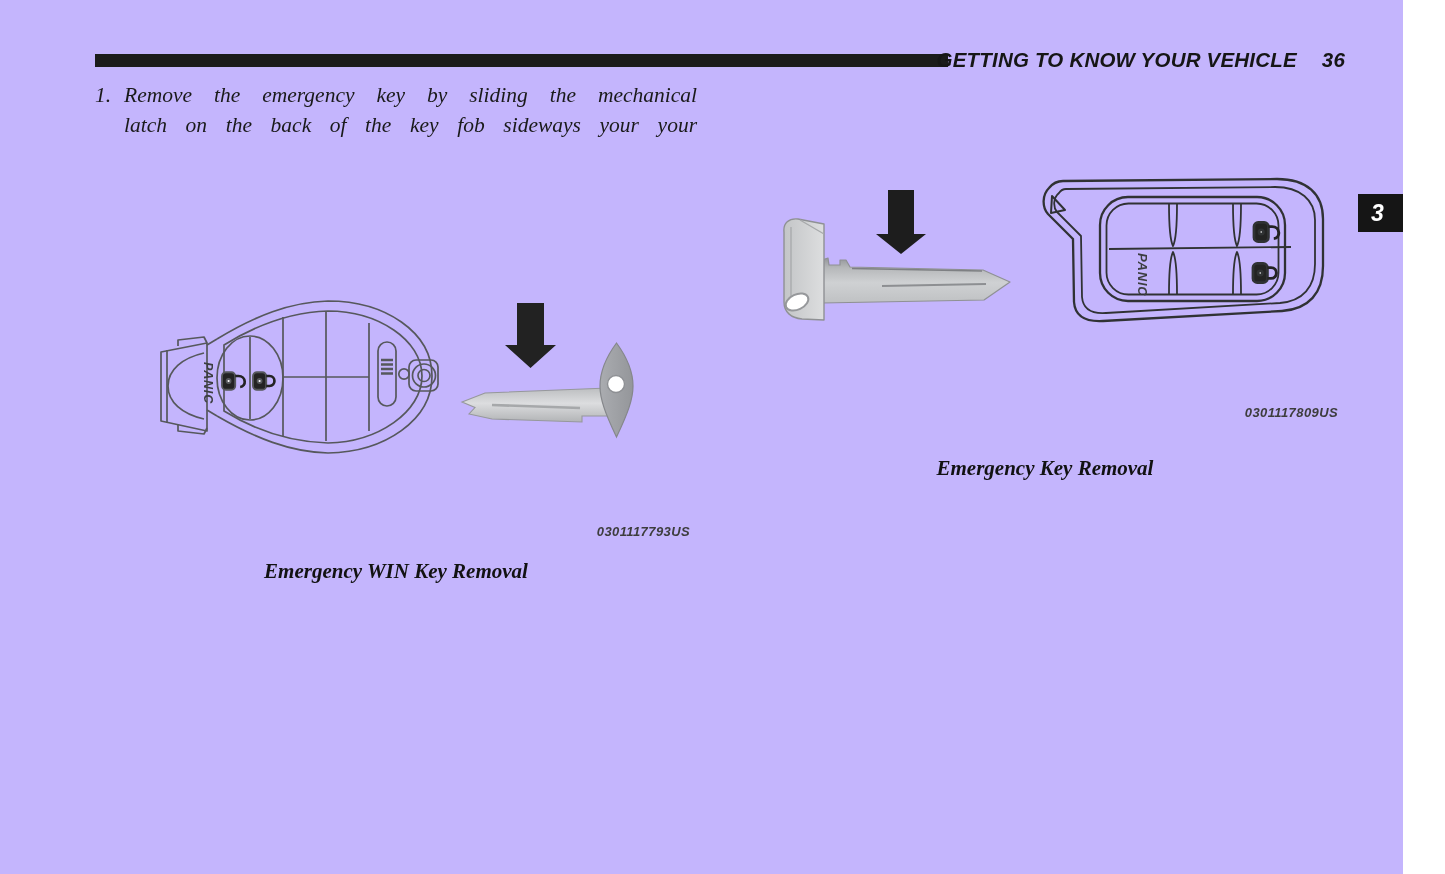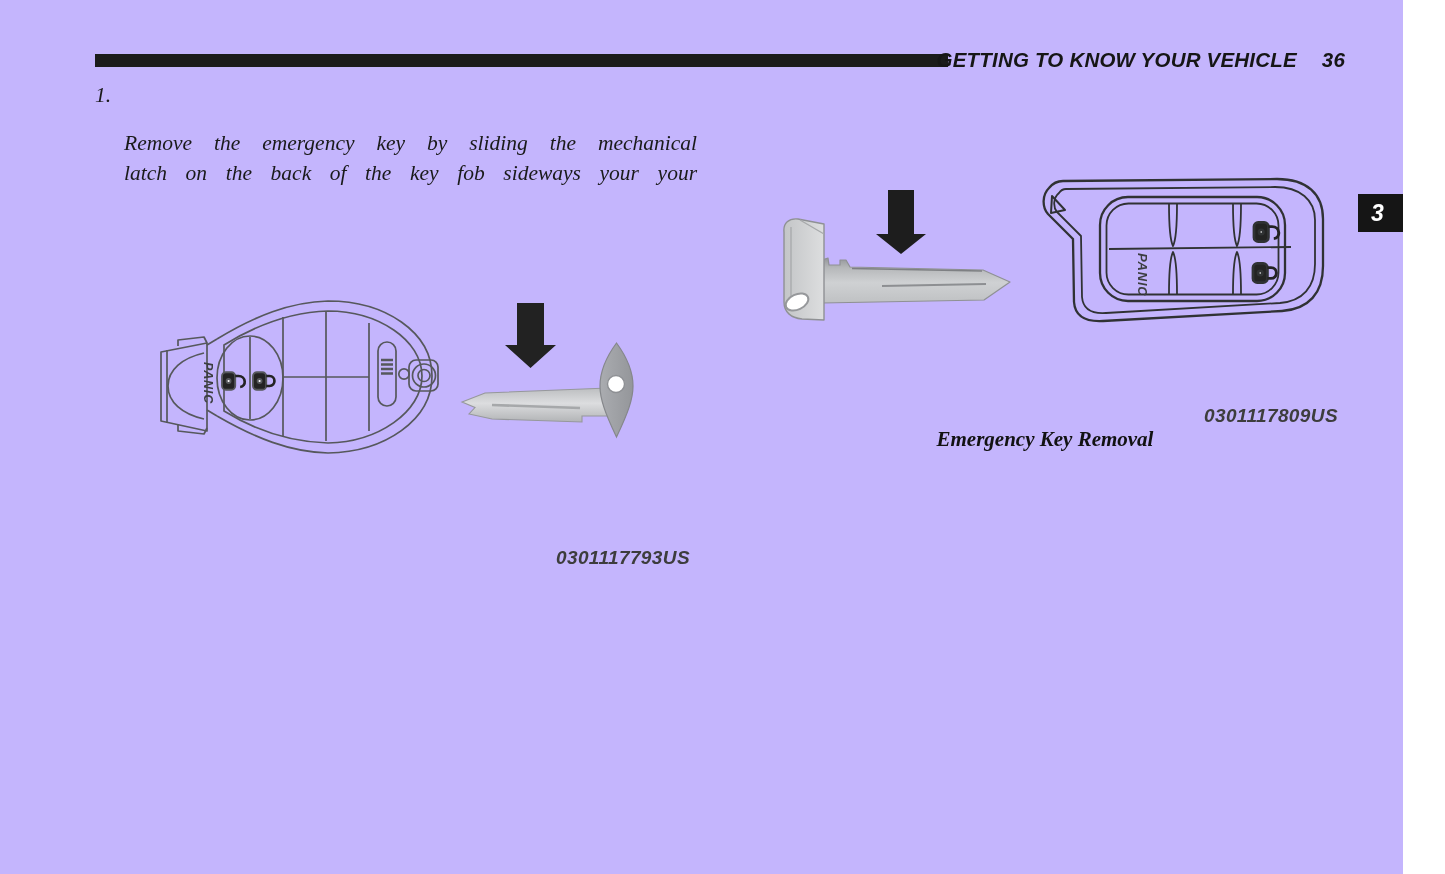--- a/index.html
+++ b/index.html
@@ -21,39 +21,39 @@
     background:#151515; color:#ffffff; display:flex; align-items:center;
     padding-left:13px; box-sizing:border-box;
     font-family:"Liberation Sans", sans-serif; font-weight:bold; font-size:23px;
   }
   
   .instruction {
     position:absolute; left:95px; top:81px; width:602px; display:flex;
     font-size:21.5px; line-height:29.6px; color:#1a1a1a;
   }
   .instr-num { width:29px; flex:none; }
-  .instr-lines { flex:1;margin-top:48px; }
+  .instr-lines { flex:1; }
   .instr-line { display:block; text-align:justify; text-align-last:justify; }
   .instr-line.last { text-align-last:left; }
   
   .fig-svg-left  { position:absolute; left:140px; top:290px; }
   .fig-svg-right { position:absolute; left:770px; top:170px; }
   .part-number {
     position:absolute; width:190px; text-align:right;
-    font-family:"Liberation Sans", sans-serif; font-weight:bold; font-size:19px;
+    font-family:"Liberation Sans", sans-serif; font-weight:bold; font-size:13px;
     color:#3d3d3d; letter-spacing:0.4px;
   }
-  .part-number.pn-left  { left:500px; top:524px;margin-top:23px; }
+  .part-number.pn-left  { left:500px; top:524px; }
   .part-number.pn-right { left:1148px; top:405px; }
   .fig-caption {
     position:absolute; text-align:center; font-weight:bold; font-size:21px; color:#121212;
     font-family:"Liberation Serif", serif;
   }
   .fig-caption.cap-left  { left:146px; top:559px; width:500px; }
-  .fig-caption.cap-right { left:790px; top:427px; width:510px; }
+  .fig-caption.cap-right { left:790px; top:456px; width:510px; }
   .panic-text {
     font-family:"Liberation Sans", sans-serif; font-weight:bold;
     fill:#3c3e41; letter-spacing:0.8px;
   }
 </style>
 </head>
 <body>
 
 <div class="page">
 
@@ -137,20 +137,21 @@
 
     <g>
       <path d="M468,98 L345,103 L322,112 L335,117.5 L329,124 L352,129 L442,132 L442,126 L468,126 Z" fill="url(#bladeGradL)" stroke="#96989b" stroke-width="1.1"></path>
       <path d="M352,115 L440,118" stroke="#a6a8aa" stroke-width="2.6" fill="none"></path>
       <path d="M476.5,53 C489,70 493,84 493,96 C493,109 488,123 476.5,147 C465,123 460,109 460,96 C460,84 464,70 476.5,53 Z" fill="url(#headGradL)" stroke="#85878b" stroke-width="1.2"></path>
       <circle cx="476" cy="94" r="8.5" fill="#ffffff" stroke="#8e9094" stroke-width="1.4"></circle>
     </g>
   </svg>
 
   <div class="part-number pn-left">0301117793US</div>
+  <div class="fig-caption cap-left">Emergency WIN Key Removal</div>
 
   <svg class="fig-svg-right" width="580" height="165" viewBox="0 0 580 165" xmlns="http://www.w3.org/2000/svg">
     <defs>
       <linearGradient id="bladeGradR" x1="0" y1="0" x2="0" y2="1">
         <stop offset="0" stop-color="#94969a"></stop>
           <stop offset="0.22" stop-color="#b6b8ba"></stop>
         <stop offset="0.55" stop-color="#cfd1d3"></stop>
           <stop offset="1" stop-color="#bfc1c3"></stop>
       </linearGradient>
       <linearGradient id="headGradR" x1="0" y1="0" x2="1" y2="0">

